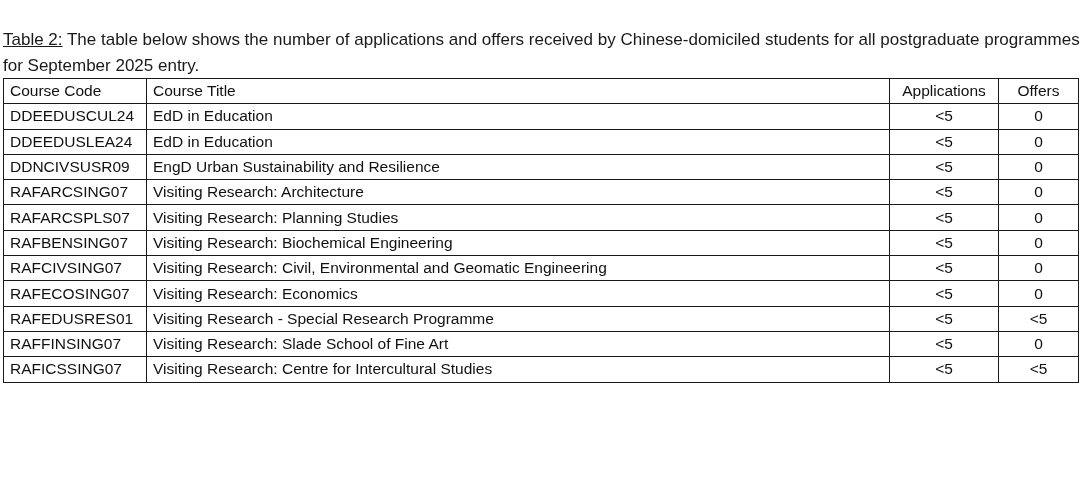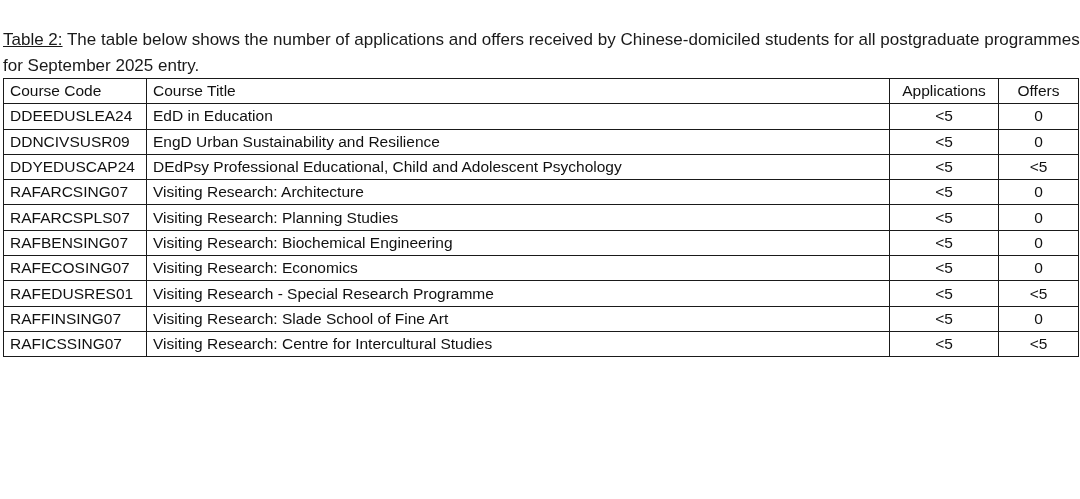--- a/index.html
+++ b/index.html
@@ -45,52 +45,58 @@
   <thead>
     <tr>
       <th>Course Code</th>
       <th>Course Title</th>
       <th class="num">Applications</th>
       <th class="num">Offers</th>
     </tr>
   </thead>
   <tbody>
     <tr>
+        <td>DDEEDUSCUL24</td>
+        <td>EdD in Education</td>
+        <td class="num">&lt;5</td>
+        <td class="num">0</td>
+      </tr>
+    <tr>
         <td>DDEEDUSLEA24</td>
         <td>EdD in Education</td>
         <td class="num">&lt;5</td>
         <td class="num">0</td>
       </tr>
     <tr>
         <td>DDNCIVSUSR09</td>
         <td>EngD Urban Sustainability and Resilience</td>
         <td class="num">&lt;5</td>
         <td class="num">0</td>
-      </tr>
-    <tr>
-        <td>DDYEDUSCAP24</td>
-        <td>DEdPsy Professional Educational, Child and Adolescent Psychology</td>
-        <td class="num">&lt;5</td>
-        <td class="num">&lt;5</td>
       </tr>
     <tr>
         <td>RAFARCSING07</td>
         <td>Visiting Research: Architecture</td>
         <td class="num">&lt;5</td>
         <td class="num">0</td>
       </tr>
     <tr>
         <td>RAFARCSPLS07</td>
         <td>Visiting Research: Planning Studies</td>
         <td class="num">&lt;5</td>
         <td class="num">0</td>
       </tr>
     <tr>
         <td>RAFBENSING07</td>
         <td>Visiting Research: Biochemical Engineering</td>
+        <td class="num">&lt;5</td>
+        <td class="num">0</td>
+      </tr>
+    <tr>
+        <td>RAFCIVSING07</td>
+        <td>Visiting Research: Civil, Environmental and Geomatic Engineering</td>
         <td class="num">&lt;5</td>
         <td class="num">0</td>
       </tr>
     <tr>
         <td>RAFECOSING07</td>
         <td>Visiting Research: Economics</td>
         <td class="num">&lt;5</td>
         <td class="num">0</td>
       </tr>
     <tr>

